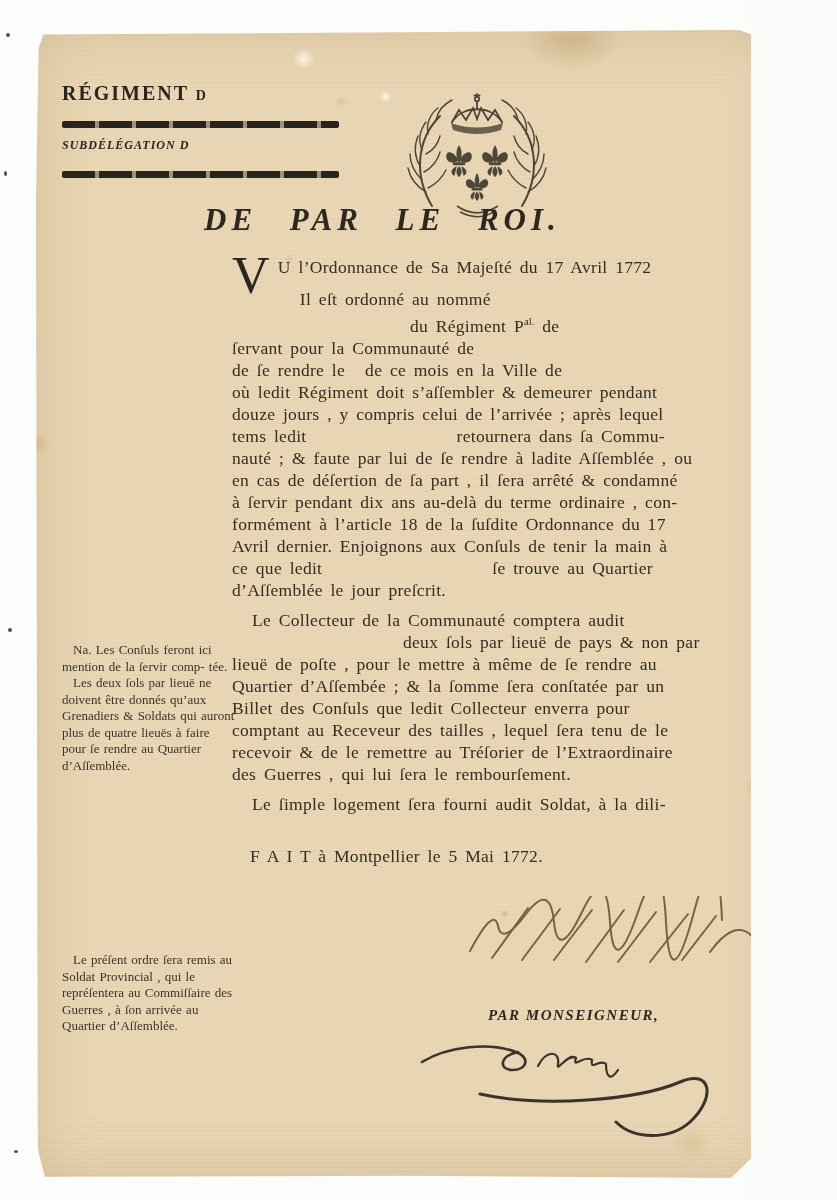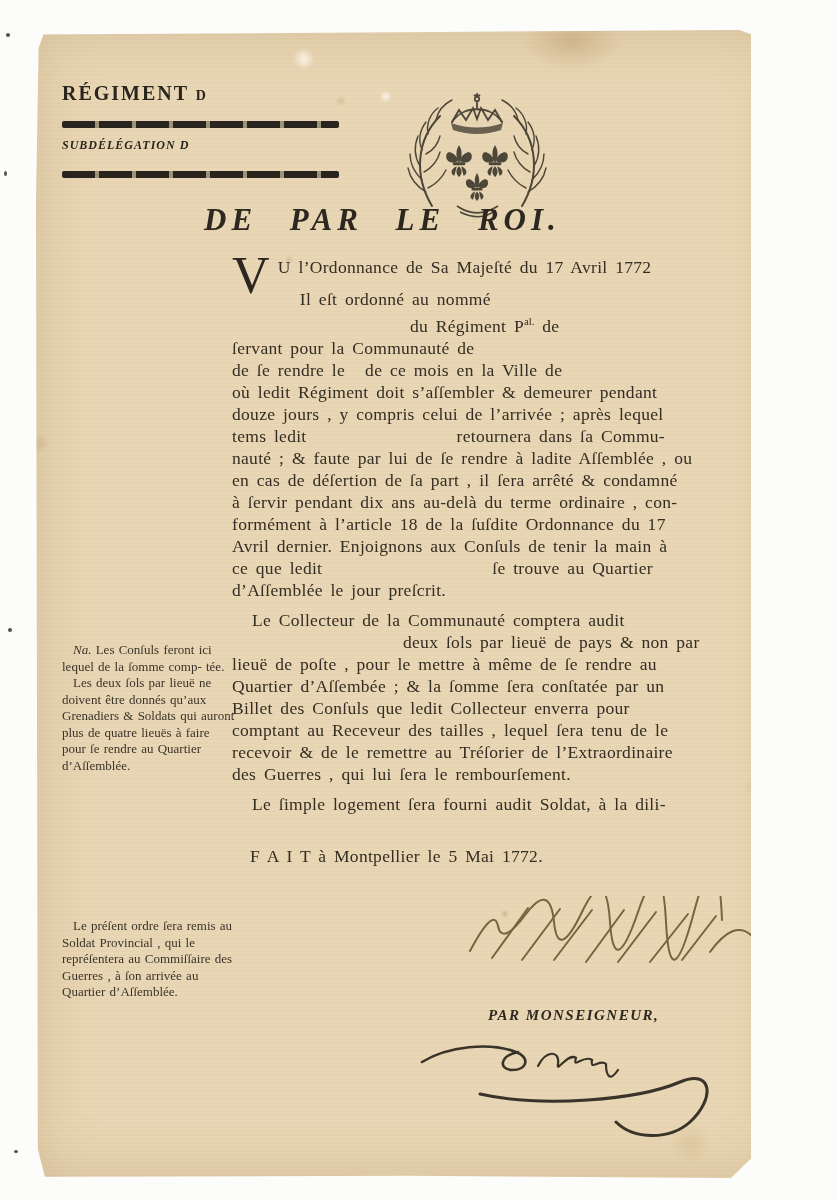--- a/index.html
+++ b/index.html
@@ -48,27 +48,27 @@
 
   
   #bodycol{position:absolute;left:196px;top:226px;width:512px;
            font-size:17.5px;line-height:22px;letter-spacing:.3px;word-spacing:3px;}
   #bodycol p{margin:0 0 8px 0;}
   #bodycol p.p-first{margin-bottom:10px;}
   #bodycol p.p-date{margin-top:4px;}
   .dropcap{float:left;font-size:52px;line-height:41px;margin:-1px 8px 0 0;color:#2c2720;}
   .gap{display:inline-block;height:1px;}
   .sup{vertical-align:super;font-size:.62em;letter-spacing:0;}
-  .ital{font-style:italic;}
+  .ital{}
 
   
   .margin-note{position:absolute;left:26px;width:175px;font-size:13px;line-height:16.5px;
                color:#3a342a;word-spacing:1px;}
   #noteA{top:612px;}
-  #noteB{top:888px;}
+  #noteB{top:922px;}
   .margin-note p{margin:0;text-indent:11px;}
 
   
   #sig1{position:absolute;left:428px;top:866px;}
   .monseigneur{position:absolute;left:452px;top:977px;font-size:15px;font-style:italic;
                font-weight:bold;letter-spacing:1.5px;color:#2e2920;text-align:right;}
   #sig2{position:absolute;left:382px;top:994px;}
 </style>
 </head>
 <body>
@@ -140,21 +140,21 @@
 
     <div id="bodycol">
         <p class="p-first"><span class="dropcap">V</span><span>U l’Ordonnance de Sa Majeſté du 17 Avril 1772</span><br></p>
         <p class="p-form"><span class="gap" style="width: 22px;"></span><span>Il eſt ordonné au nommé</span><br><span class="gap" style="width: 178px;"></span><span>du Régiment P</span><span class="sup">al.</span><span> de</span><br><span>ſervant pour la Communauté de</span><br><span>de ſe rendre le</span><span class="gap" style="width: 20px;"></span><span>de ce mois en la Ville de</span><br><span>où ledit Régiment doit s’aſſembler &amp; demeurer pendant</span><br><span>douze jours , y compris celui de l’arrivée ; après lequel</span><br><span>tems ledit</span><span class="gap" style="width: 150px;"></span><span>retournera dans ſa Commu-</span><br><span>nauté ; &amp; faute par lui de ſe rendre à ladite Aſſemblée , ou</span><br><span>en cas de déſertion de ſa part , il ſera arrêté &amp; condamné</span><br><span>à ſervir pendant dix ans au-delà du terme ordinaire , con-</span><br><span>formément à l’article 18 de la ſuſdite Ordonnance du 17</span><br><span>Avril dernier. Enjoignons aux Conſuls de tenir la main à</span><br><span>ce que ledit</span><span class="gap" style="width: 170px;"></span><span>ſe trouve au Quartier</span><br><span>d’Aſſemblée le jour preſcrit.</span></p>
         <p class="p-form"><span class="gap" style="width: 20px;"></span><span>Le Collecteur de la Communauté comptera audit</span><br><span class="gap" style="width: 171px;"></span><span>deux ſols par lieuë de pays &amp; non par</span><br><span>lieuë de poſte , pour le mettre à même de ſe rendre au</span><br><span>Quartier d’Aſſembée ; &amp; la ſomme ſera conſtatée par un</span><br><span>Billet des Conſuls que ledit Collecteur enverra pour</span><br><span>comptant au Receveur des tailles , lequel ſera tenu de le</span><br><span>recevoir &amp; de le remettre au Tréſorier de l’Extraordinaire</span><br><span>des Guerres , qui lui ſera le rembourſement.</span></p>
         <p class="p-form"><span class="gap" style="width: 20px;"></span><span>Le ſimple logement ſera fourni audit Soldat, à la dili-</span><br><br></p>
         <p class="p-date"><span class="gap" style="width: 18px;"></span><span>F A I T  à Montpellier le 5 Mai 1772.</span></p>
       </div>
 
     <div class="margin-note" id="noteA">
-        <p class="note-p"><span class="ital">Na.</span><span> Les Conſuls feront ici lequel de la ſomme comp- tée.</span></p>
+        <p class="note-p"><span class="ital">Na.</span><span> Les Conſuls feront ici mention de la ſervir comp- tée.</span></p>
         <p class="note-p"><span>Les deux ſols par lieuë ne doivent être donnés qu’aux Grenadiers &amp; Soldats qui auront plus de quatre lieuës à faire pour ſe rendre au Quartier d’Aſſemblée.</span></p>
       </div>
     <div class="margin-note" id="noteB">
         <p class="note-p"><span>Le préſent ordre ſera remis au Soldat Provincial , qui le repréſentera au Commiſſaire des Guerres , à ſon arrivée au Quartier d’Aſſemblée.</span></p>
       </div>
 
     <svg id="sig1" width="300" height="80" viewBox="0 0 300 80">
       <g stroke="#6f5a36" fill="none" stroke-width="2" stroke-linecap="round" opacity=".92">
         <path d="M6,55 Q30,10 34,30 T62,18 T90,26 T118,16 T146,26 T174,16 T202,26 T230,16 T258,24"></path>
         <path d="M28,62 L64,12"></path>

